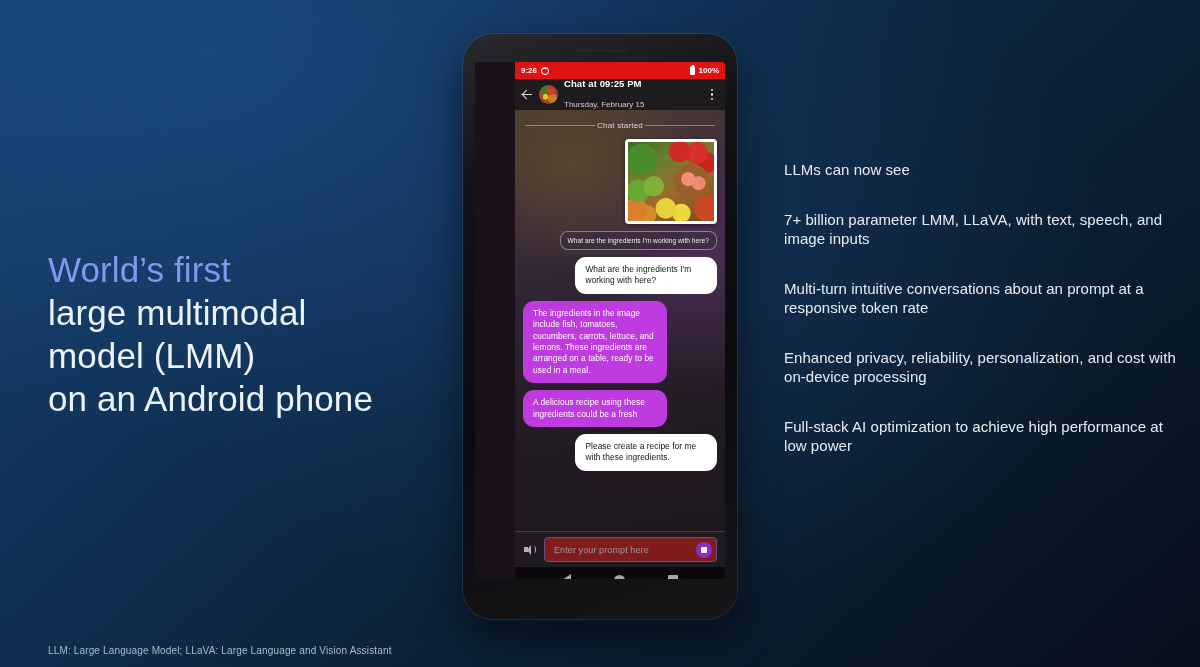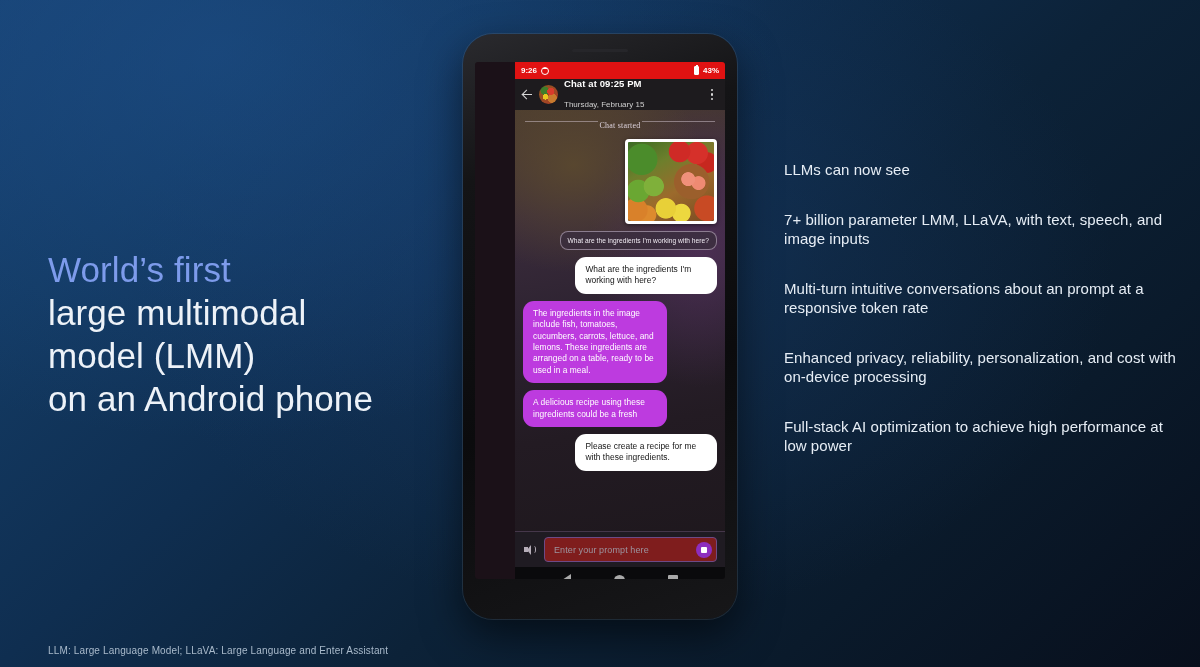--- a/index.html
+++ b/index.html
@@ -200,23 +200,23 @@
     padding: 9px 8px 0 8px;
     background:
       radial-gradient(ellipse 180px 150px at 28% 12%, rgba(92,74,46,0.85) 0%, rgba(60,42,56,0) 72%),
       radial-gradient(ellipse 160px 200px at 88% 30%, rgba(86,50,96,0.7) 0%, rgba(40,28,46,0) 70%),
       linear-gradient(170deg, #4a3b30 0%, #3b2c3c 22%, #2c2230 46%, #231b23 68%, #1d171c 100%);
     overflow: hidden;
   }
 
   .divider {
     display: flex;
+    align-items: center;
     gap: 2px;
     margin: 2px 2px 9px 2px;
-    font-family: Liberation Serif, serif;
   }
   .divider .rule {
     flex: 1 1 auto;
     height: 1px;
     background: rgba(226,212,226,0.45);
   }
   .divider .dtext {
     color: #ded3dd;
     font-size: 8px;
     white-space: nowrap;
@@ -394,35 +394,35 @@
   </div>
 
   <div id="bullets">
     <div class="bullet">LLMs can now see</div>
     <div class="bullet">7+ billion parameter LMM, LLaVA, with text, speech, and image inputs</div>
     <div class="bullet">Multi-turn intuitive conversations about an prompt at a responsive token rate</div>
     <div class="bullet">Enhanced privacy, reliability, personalization, and cost with on-device processing</div>
     <div class="bullet">Full-stack AI optimization to achieve high performance at low power</div>
   </div>
 
-  <div id="footnote">LLM: Large Language Model; LLaVA: Large Language and Enter Assistant</div>
+  <div id="footnote">LLM: Large Language Model; LLaVA: Large Language and Vision Assistant</div>
 
   <div id="phone">
     <div id="earpiece"></div>
 
     <div id="screen">
 
       <div id="statusbar">
         <div class="sb-left">
           <span>9:26</span>
           <span class="sb-dot"></span>
         </div>
         <div class="sb-right">
           <span class="sb-batt"></span>
-          <span>43%</span>
+          <span>100%</span>
         </div>
       </div>
 
       <div id="appbar">
         <div id="back-arrow"></div>
         <div id="avatar"></div>
         <div id="appbar-text">
           <div id="appbar-title">Chat at 09:25 PM</div>
           <div id="appbar-sub">Thursday, February 15</div>
         </div>

